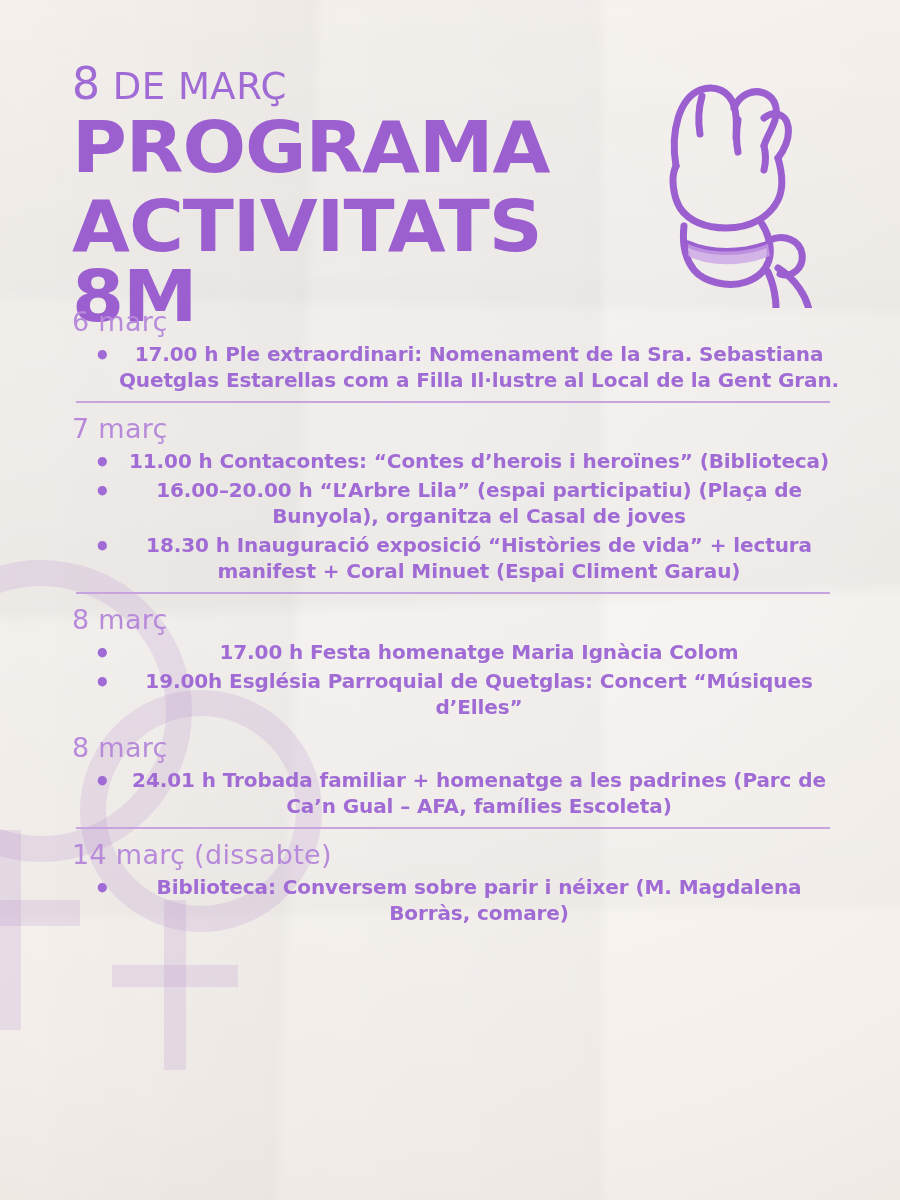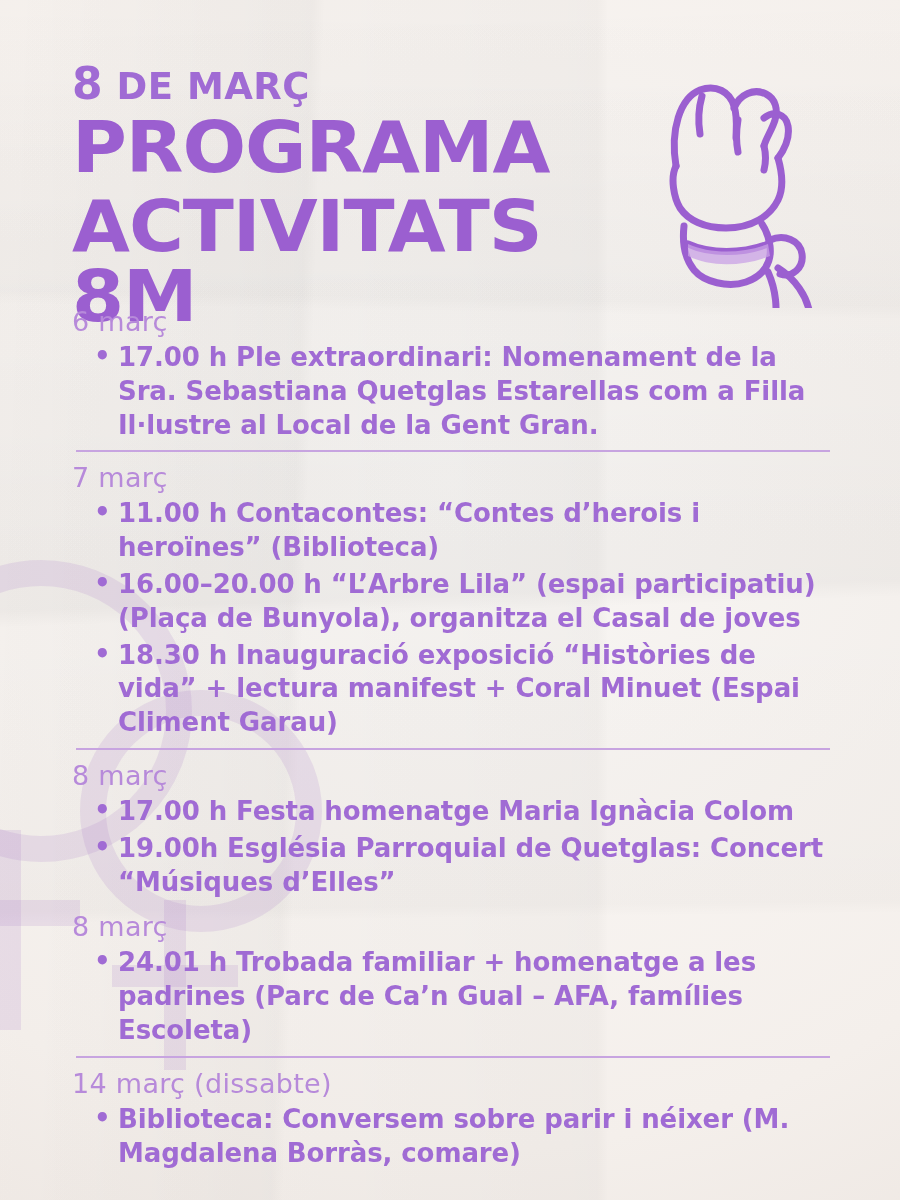--- a/index.html
+++ b/index.html
@@ -42,21 +42,21 @@
 
   
   .header {
     position: absolute;
     left: 72px;
     top: 62px;
     width: 560px;
   }
   .kicker {
     font-family: "DejaVu Sans", sans-serif;
-    font-weight: bold;
+    font-weight: normal;
     font-size: 37px;
     letter-spacing: 0.5px;
     color: #a06bd4;
     line-height: 1;
     margin-bottom: 6px;
     white-space: nowrap;
   }
   .kicker .big {
     font-size: 44px;
   }
@@ -101,26 +101,27 @@
   }
   ul.events {
     list-style: none;
     margin: 0 0 6px 0;
     padding: 0 0 0 26px;
   }
   ul.events li {
     position: relative;
     font-family: "DejaVu Sans", sans-serif;
     font-weight: bold;
-    font-size: 26px;
+    font-size: 20px;
     line-height: 1.30;
     color: #a06bd4;
     padding-left: 26px;
     margin-bottom: 3px;
     letter-spacing: -0.1px;
+    text-align: center;
   }
   ul.events li::before {
     content: "•";
     position: absolute;
     left: 2px;
     top: -1px;
     font-size: 26px;
     color: #a06bd4;
   }
   .divider {

